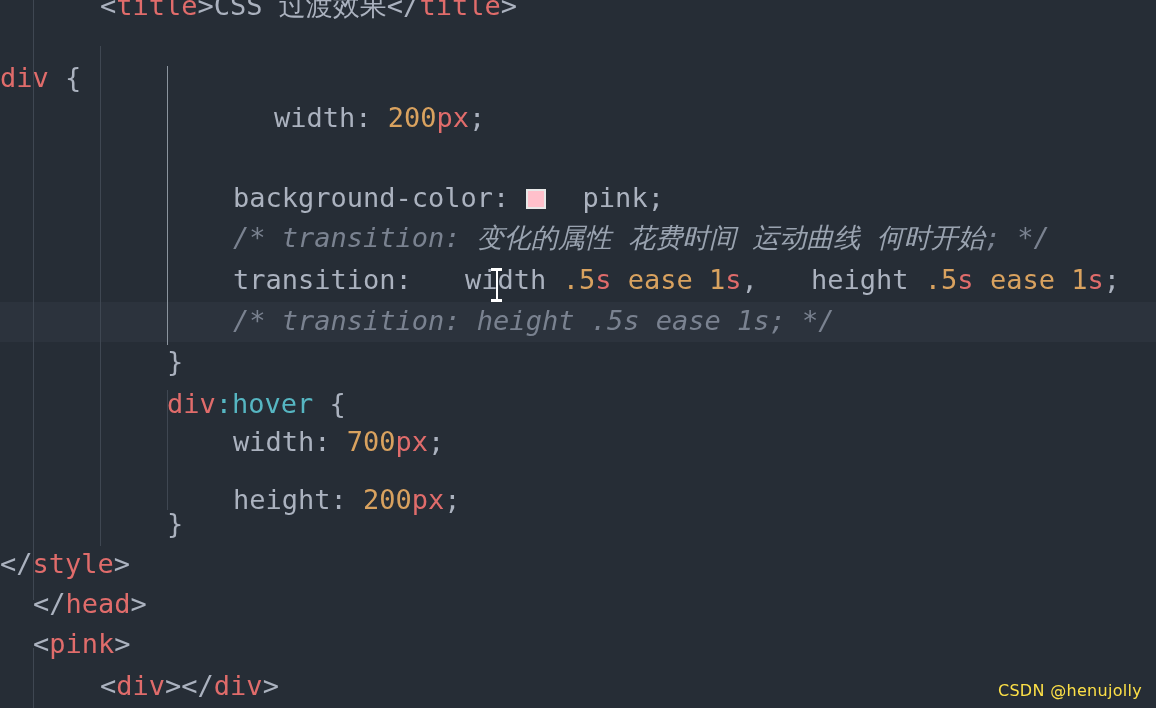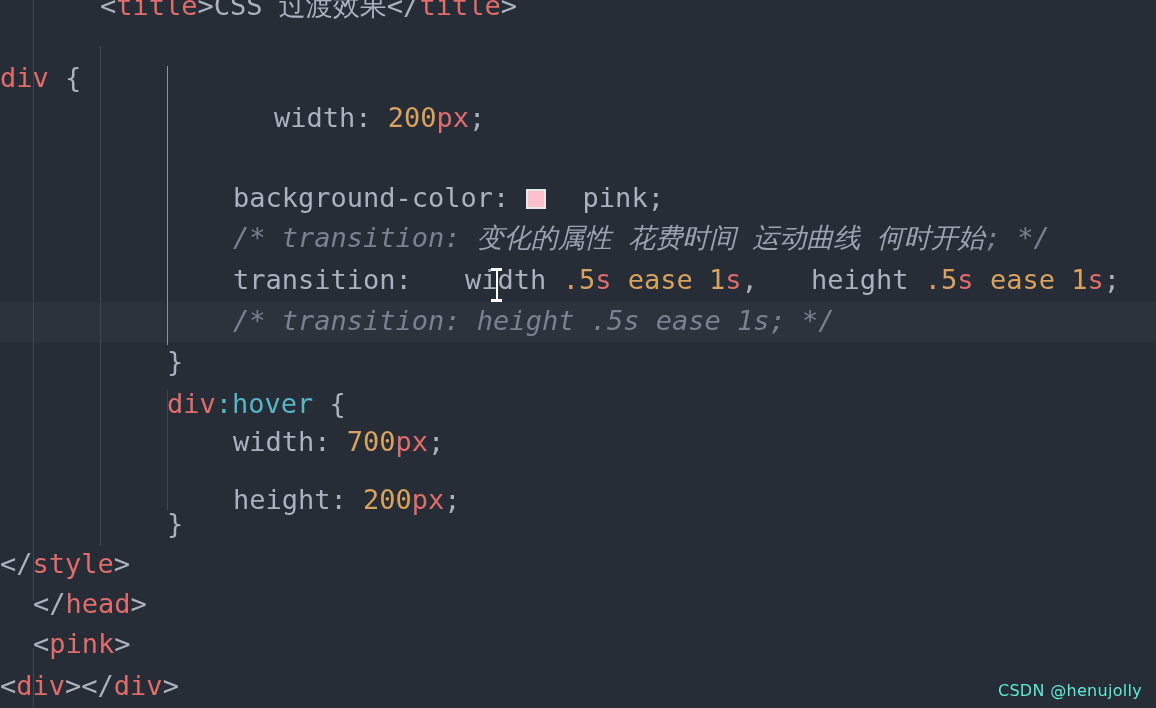--- a/index.html
+++ b/index.html
@@ -100,21 +100,21 @@
     position: absolute; left: -4px; width: 11px; height: 3px; background: #ffffff;
   }
   .ibeam .top { top: 0; }
   .ibeam .bot { bottom: 0; }
 
   
   .watermark {
     position: absolute;
     right: 14px;
     bottom: 8px;
-    color: #5eead4;
+    color: #fde047;
     font-size: 16px;
     font-family: "DejaVu Sans", "Liberation Sans", sans-serif;
     letter-spacing: 0.3px;
   }
 </style>
 </head>
 <body>
 
 <div id="editor">
 
@@ -151,21 +151,21 @@
   <div class="code-line" style="top:472px; padding-left:233px;margin-top:8px;"><span class="t-prop">height:</span><span> </span><span class="t-num">200</span><span class="t-unit">px</span><span class="t-punc">;</span></div>
 
   <div class="code-line" style="top:504px; padding-left:167px;"><span class="t-punc">}</span></div>
 
   <div class="code-line" style="top:544px; "><span class="t-punc">&lt;</span><span class="t-punc">/</span><span class="t-tag">style</span><span class="t-punc">&gt;</span></div>
 
   <div class="code-line" style="top:584px; padding-left:33px;"><span class="t-punc">&lt;</span><span class="t-punc">/</span><span class="t-tag">head</span><span class="t-punc">&gt;</span></div>
 
   <div class="code-line" style="top:624px; padding-left:33px;"><span class="t-punc">&lt;</span><span class="t-tag">pink</span><span class="t-punc">&gt;</span></div>
 
-  <div class="code-line" style="top:666px; "><span class="t-punc">&lt;</span><span class="t-tag">div</span><span class="t-punc">&gt;</span><span class="t-punc">&lt;</span><span class="t-punc">/</span><span class="t-tag">div</span><span class="t-punc">&gt;</span></div>
+  <div class="code-line" style="top:666px; padding-left:100px;"><span class="t-punc">&lt;</span><span class="t-tag">div</span><span class="t-punc">&gt;</span><span class="t-punc">&lt;</span><span class="t-punc">/</span><span class="t-tag">div</span><span class="t-punc">&gt;</span></div>
 
   <div class="ibeam">
     <div class="top"></div>
     <div class="stem"></div>
     <div class="bot"></div>
   </div>
 
   <div class="watermark">CSDN @henujolly</div>
 
 </div>

